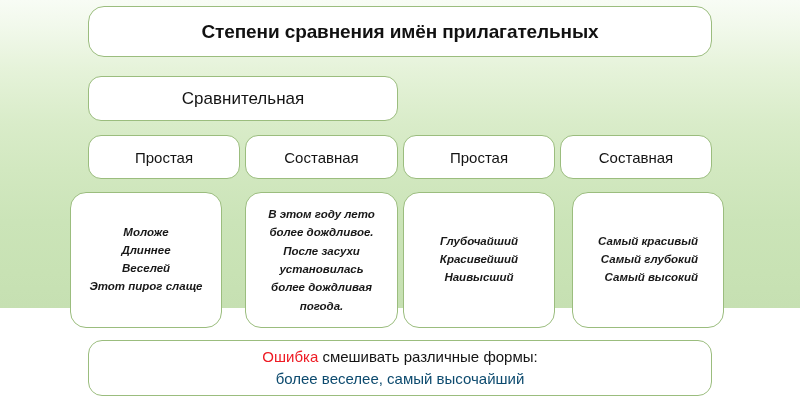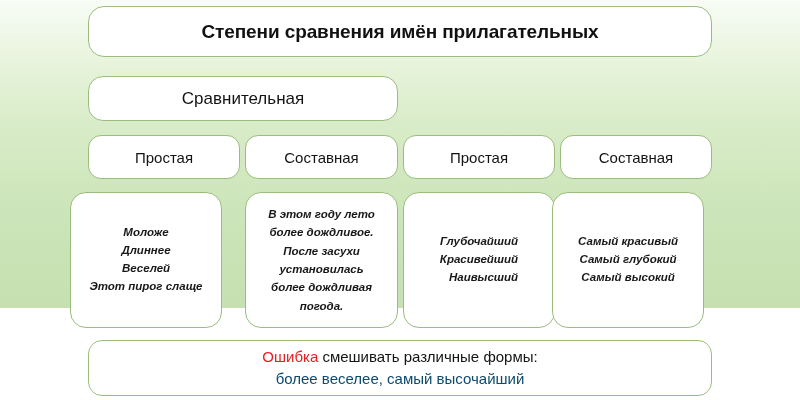--- a/index.html
+++ b/index.html
@@ -54,21 +54,21 @@
     color: #111111;
     letter-spacing: -0.1px;
   }
 
   
   .degree-box {
     top: 76px;
     height: 45px;
     border-radius: 13px;
   }
-  #degree-box-0 { left: 88px;  width: 310px; border-radius: 15px; }
+  #degree-box-0 { left: 88px;  width: 310px; }
   #degree-box-1 { left: 402px; width: 310px; }
   .degree-text {
     font-size: 17px;
     color: #141414;
   }
 
   
   .form-box {
     top: 135px;
     height: 44px;
@@ -86,22 +86,22 @@
   
   .example-box {
     top: 192px;
     height: 136px;
     border-radius: 16px;
     flex-direction: column;
     padding: 4px 6px;
   }
   #example-box-0 { left: 70px;  width: 152px; }
   #example-box-1 { left: 245px; width: 153px; }
-  #example-box-2 { left: 403px; width: 152px; text-align: right; }
-  #example-box-3 { left: 552px; width: 152px; }
+  #example-box-2 { left: 403px; width: 152px; }
+  #example-box-3 { left: 572px; width: 152px; text-align: right; }
   .example-text {
     font-size: 11.5px;
     font-style: italic;
     font-weight: bold;
     color: #181818;
     line-height: 1.55;
     white-space: pre-line;
   }
   #example-box-1 .example-text { font-size: 11.5px; line-height: 1.6; }
 

